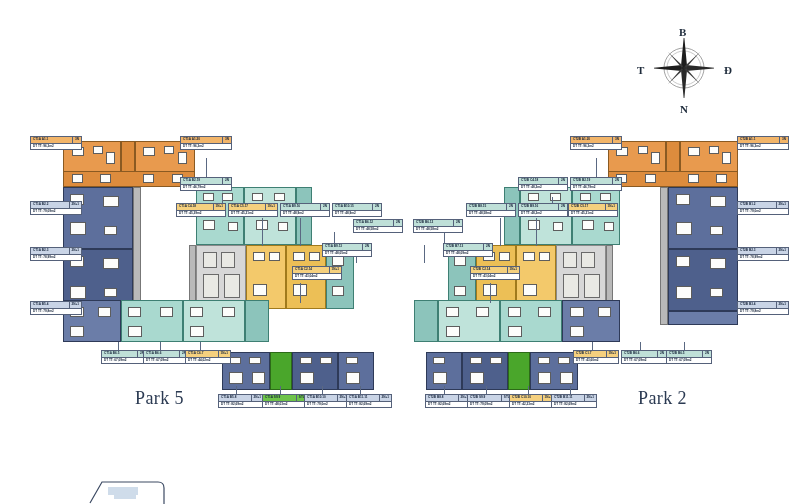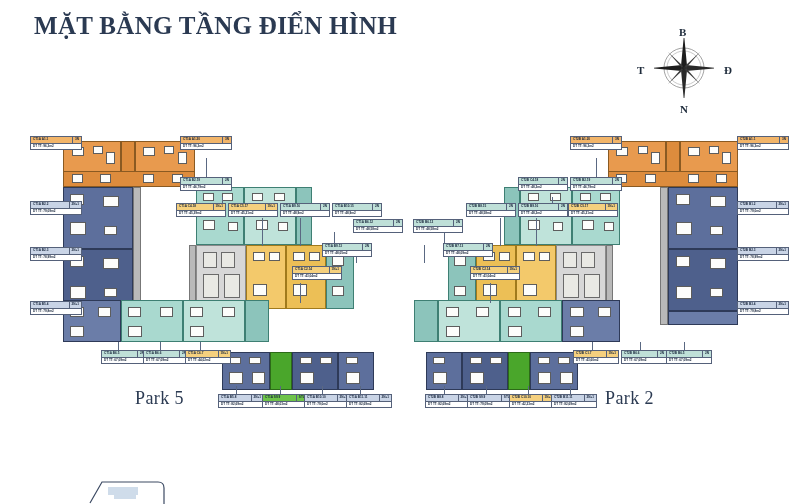--- a/index.html
+++ b/index.html
@@ -85,21 +85,20 @@
   }
 
   
   .stray { position:absolute; left:88px; top:476px; width:78px; height:28px; }
 </style>
 </head>
 <body>
 
 <div id="root">
 
-  <div class="page-title">MẶT BẰNG TẦNG ĐIỂN HÌNH</div>
 
   <div class="compass">
     <span class="lbl n">B</span>
     <span class="lbl s">N</span>
     <span class="lbl w">T</span>
     <span class="lbl e">Đ</span>
     <svg width="60" height="60" viewBox="0 0 60 60">
       <circle cx="30" cy="30" r="20" fill="none" stroke="#8a8a8a" stroke-width="0.8"></circle>
       <circle cx="30" cy="30" r="17" fill="none" stroke="#b0b0b0" stroke-width="0.7"></circle>
       <path d="M30 -4 L33 28 L30 31 L27 28 Z" fill="#1d1d1d"></path>
@@ -615,15 +614,15 @@
   </div>
   <div class="callout c-blue" style="left:551px;top:394px;width:46px;">
     <div class="row1">
         <span class="code">CT2B B11.11</span>
         <span class="type">2N+1</span>
       </div>
     <div class="row2">DT TT: 82,69m2</div>
   </div>
 
   <div class="park-cap" style="left:135px;top:388px;">Park 5</div>
-  <div class="park-cap" style="left:605px;top:388px;">Park 2</div>
+  <div class="park-cap" style="left:638px;top:388px;">Park 2</div>
 
 </div>
 
 </body></html>

